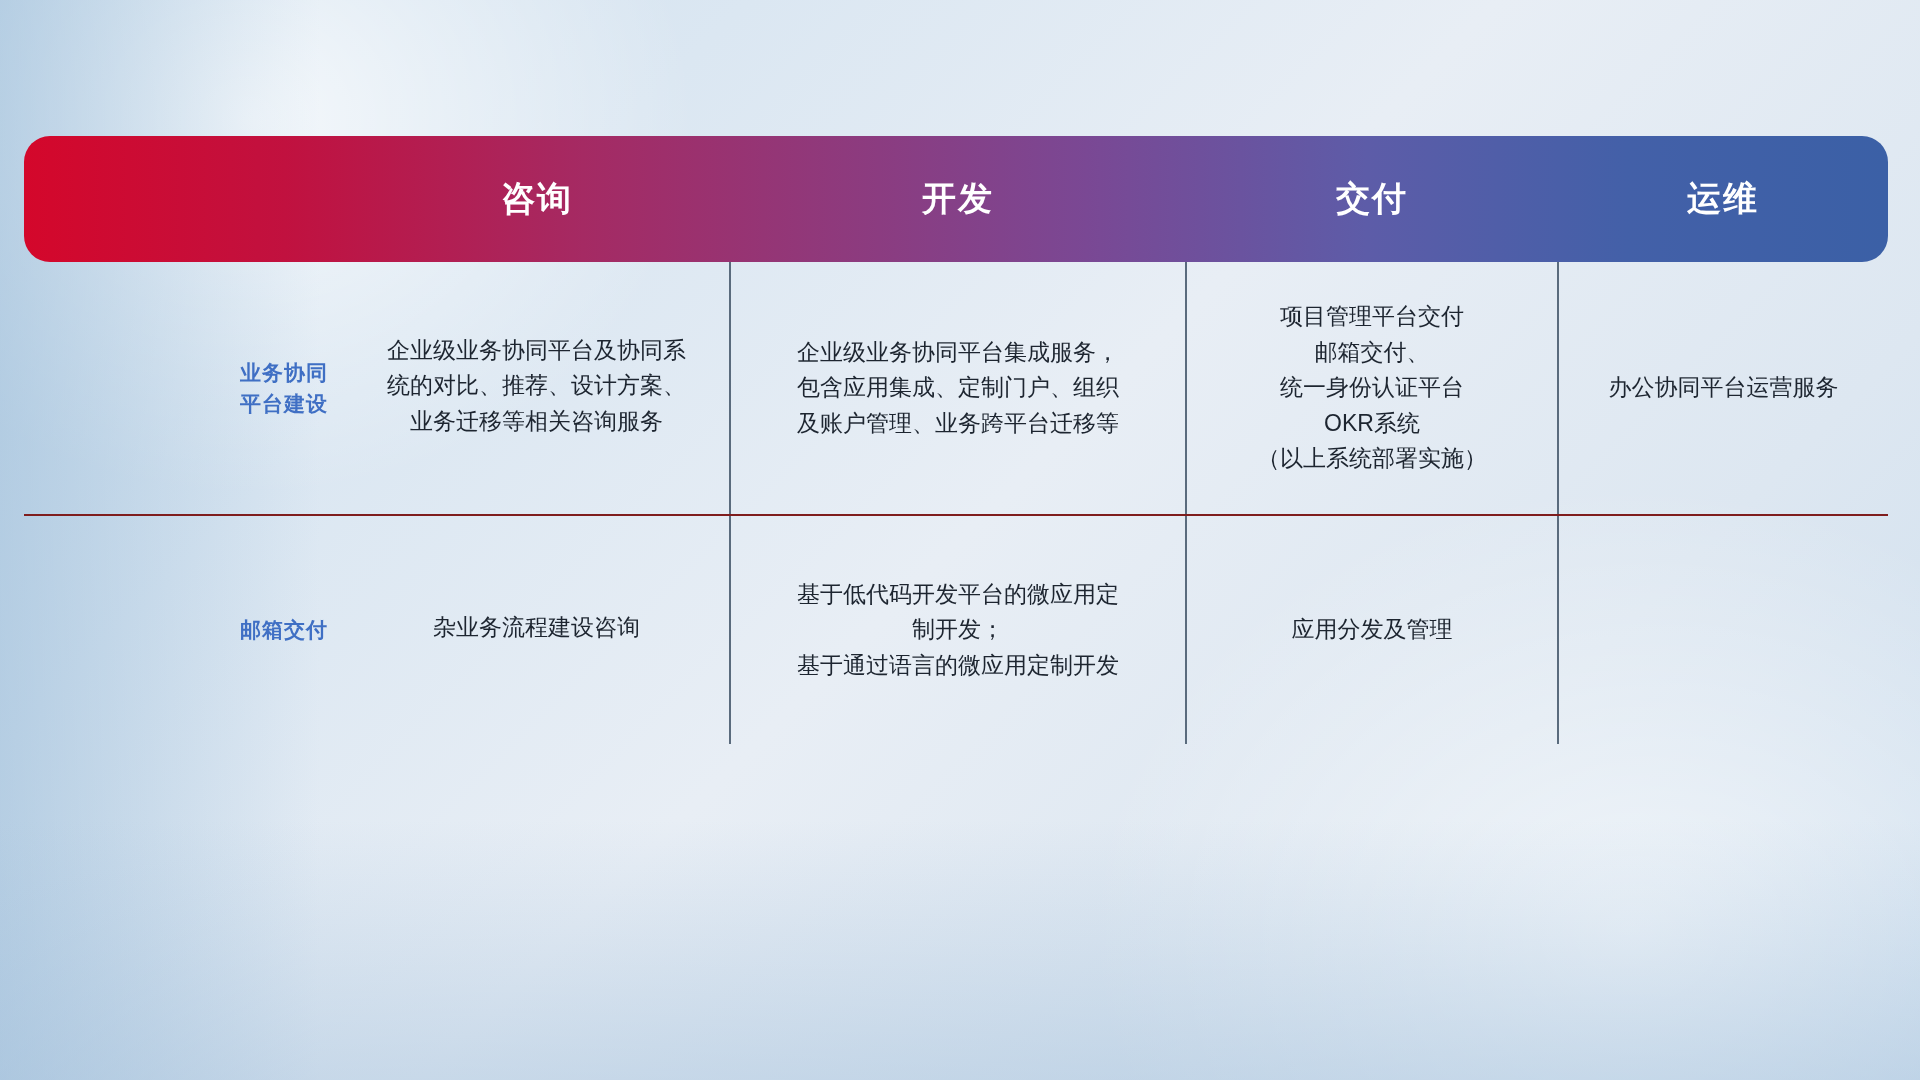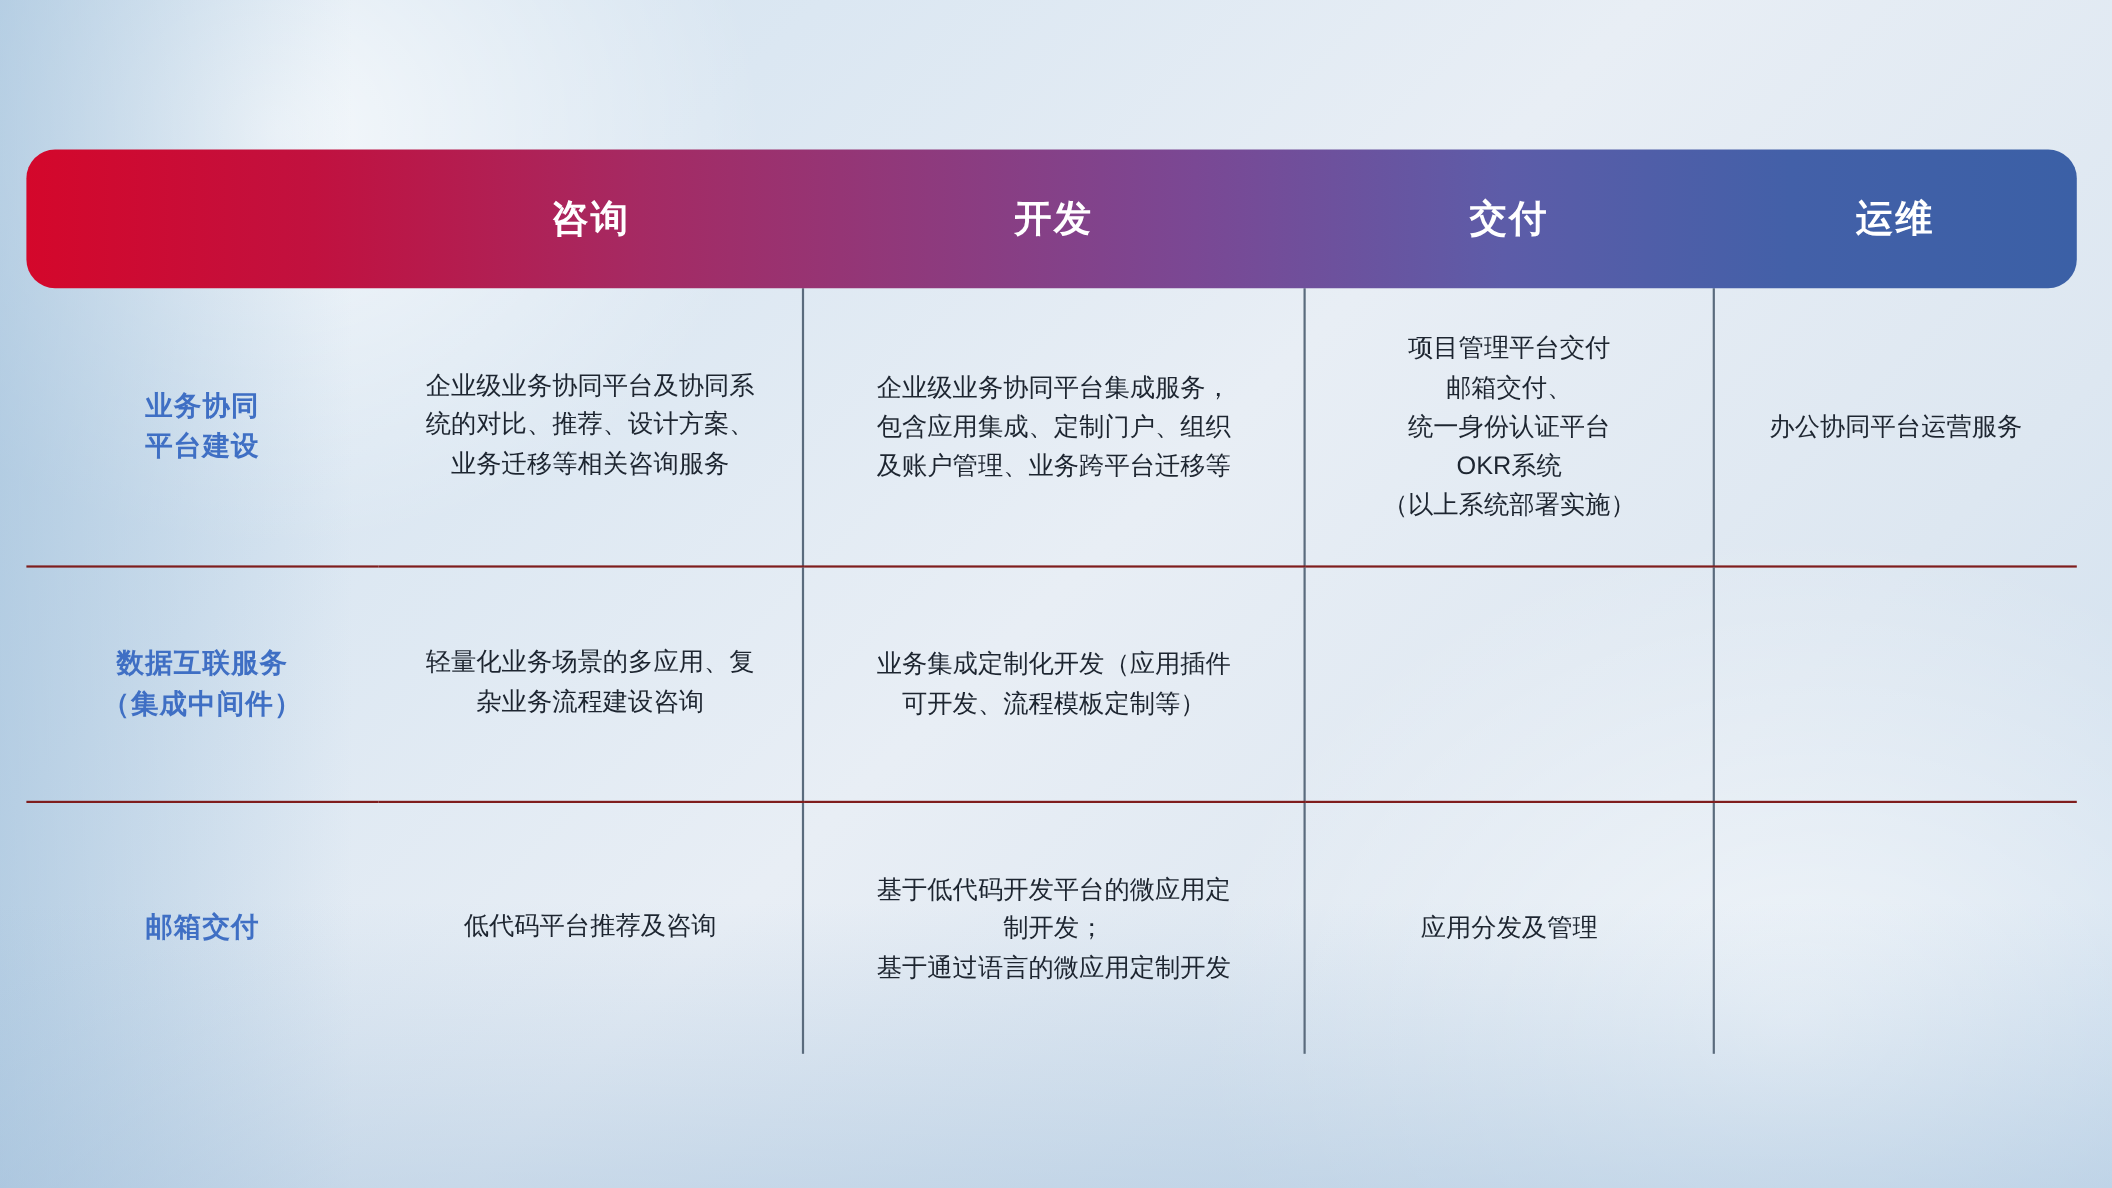--- a/index.html
+++ b/index.html
@@ -100,23 +100,24 @@
     padding: 18px 16px;
   }
   tbody tr td:last-child { border-right: none; }
   tbody tr:last-child td { border-bottom: none; margin-left: 27px; }
 
   
   tbody td.col-cat {
     border-right: none;
     color: #3f6fc4;
     font-weight: bold;
-    font-size: 25px;
+    font-size: 21px;
     line-height: 1.5;
     letter-spacing: 1px;
+    text-align: right;
   }
   tbody td.col-consult {
     border-right: 2px solid #5a6b7d;
     font-family: Liberation Mono, monospace;
   }
 
   tbody tr.row-1 td { height: 216px; }
   tbody tr.row-2 td { height: 176px; }
   tbody tr.row-3 td { height: 192px; }
 
@@ -173,46 +174,26 @@
           <span class="cell-text">项目管理平台交付
 邮箱交付、
 统一身份认证平台
 OKR系统
 （以上系统部署实施）</span>
         </td>
         <td>
           <span class="cell-text">办公协同平台运营服务</span>
         </td>
       </tr>
-      <tr class="row-2">
-        <td class="col-cat">
-          <span class="cat-text">数据互联服务
-（集成中间件）</span>
-        </td>
-        <td class="col-consult">
-          <span class="cell-text">轻量化业务场景的多应用、复
-杂业务流程建设咨询</span>
-        </td>
-        <td>
-          <span class="cell-text">业务集成定制化开发（应用插件
-可开发、流程模板定制等）</span>
-        </td>
-        <td>
-          <span class="cell-text"></span>
-        </td>
-        <td>
-          <span class="cell-text"></span>
-        </td>
-      </tr>
       <tr class="row-3">
         <td class="col-cat">
           <span class="cat-text">邮箱交付</span>
         </td>
         <td class="col-consult">
-          <span class="cell-text">低代码平台推荐及咨询</span>
+          <span class="cell-text">杂业务流程建设咨询</span>
         </td>
         <td>
           <span class="cell-text">基于低代码开发平台的微应用定
 制开发；
 基于通过语言的微应用定制开发</span>
         </td>
         <td>
           <span class="cell-text">应用分发及管理</span>
         </td>
         <td>

